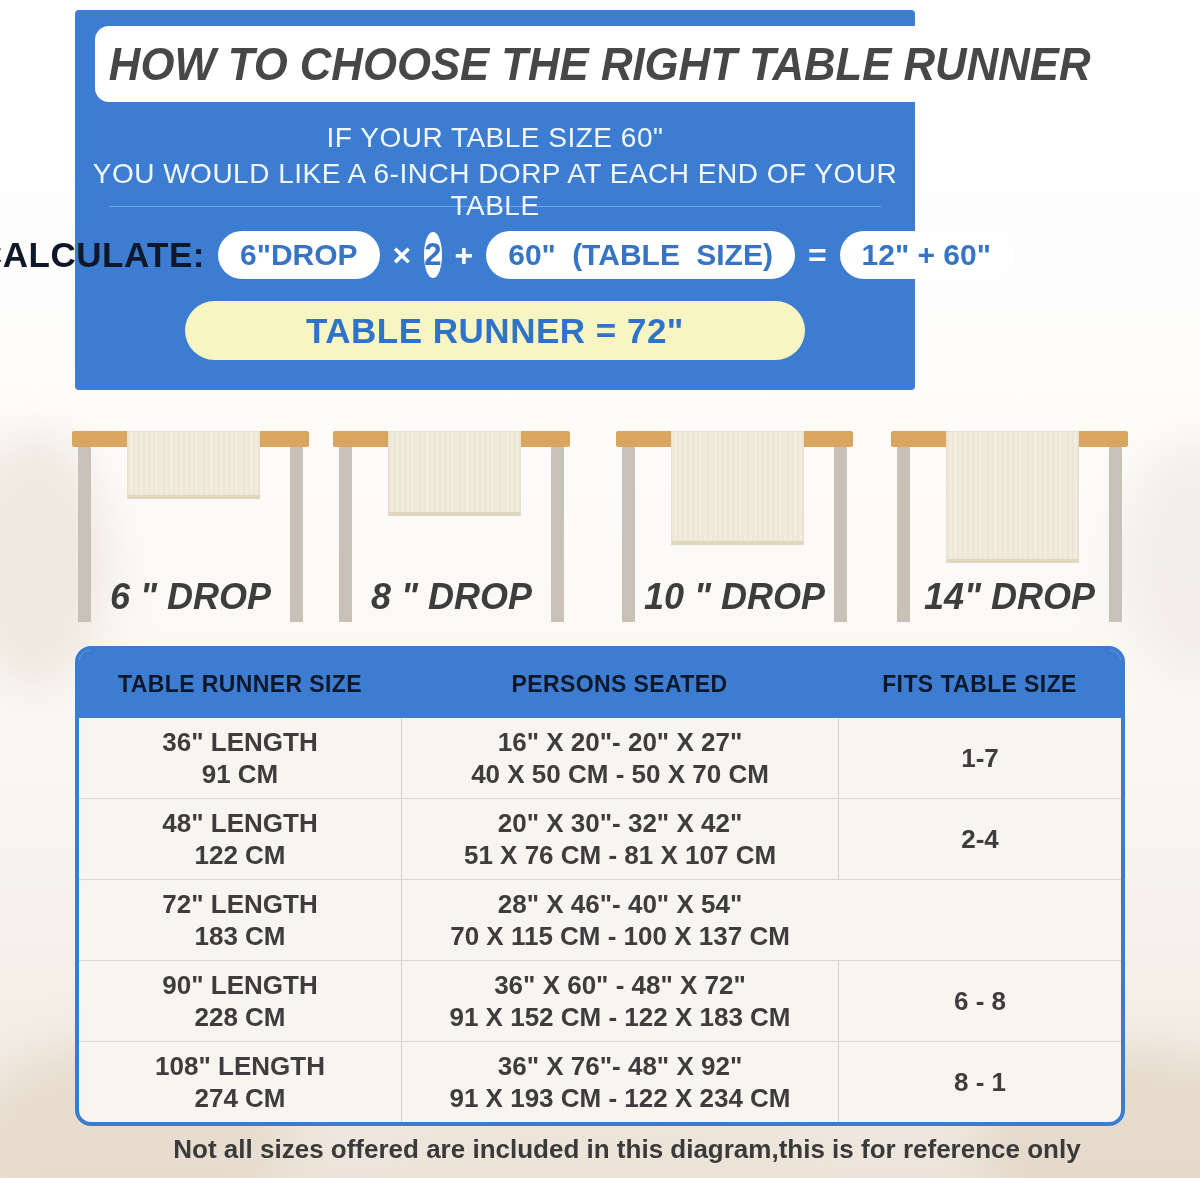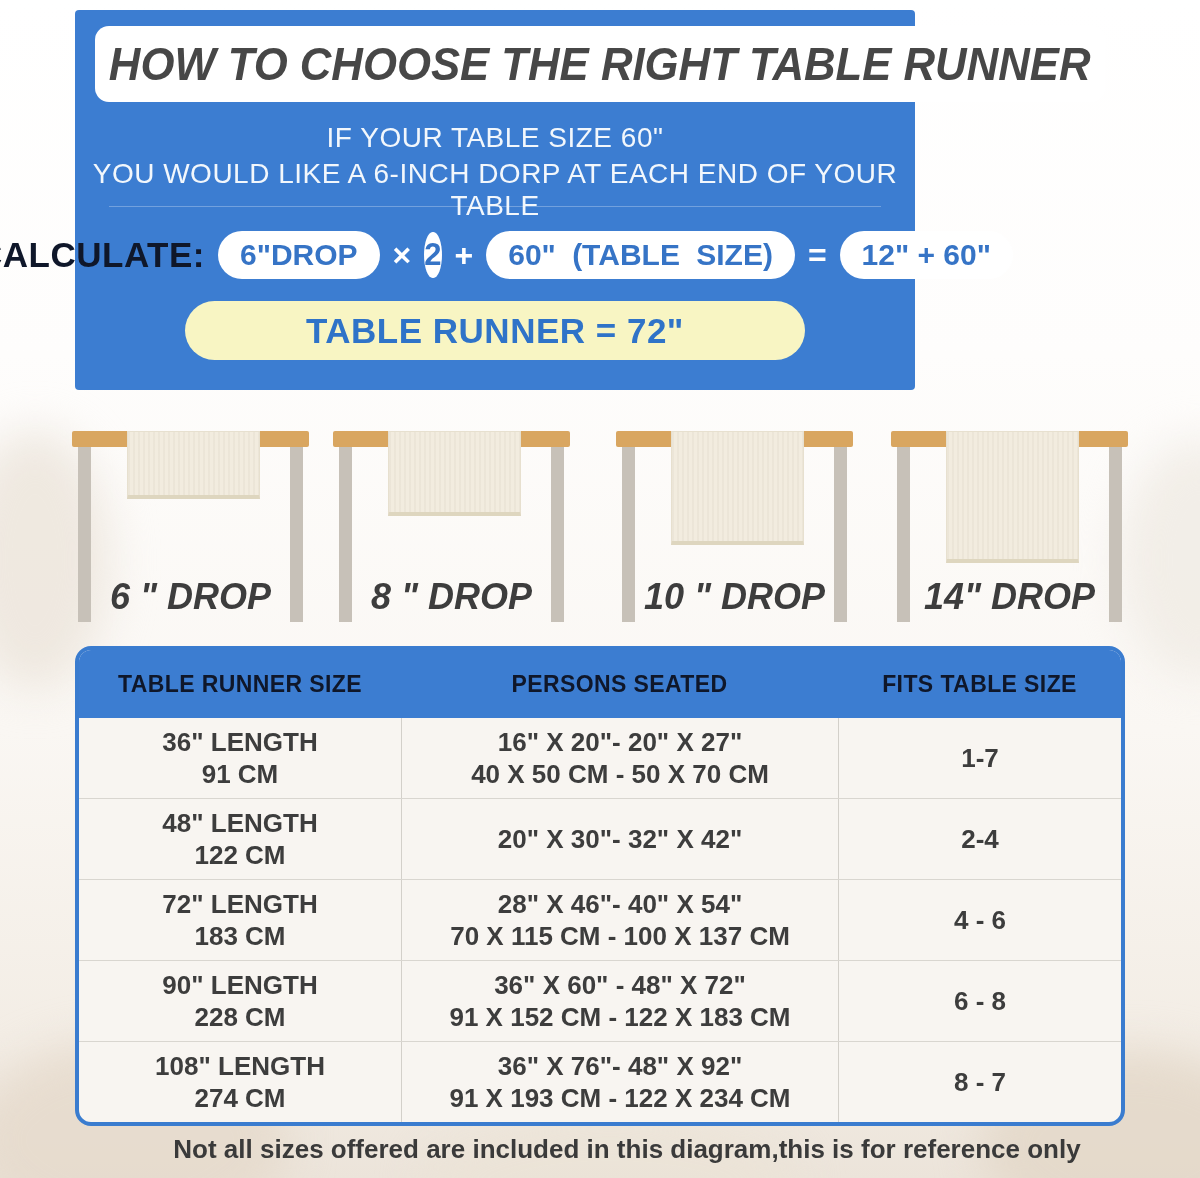--- a/index.html
+++ b/index.html
@@ -157,37 +157,35 @@
           <span>1-7</span>
         </div>
       </div>
       <div class="srow">
         <div class="scell c1">
           <span>48" LENGTH</span>
           <span>122 CM</span>
         </div>
         <div class="scell c2">
           <span>20" X 30"- 32" X 42"</span>
+          <span>51 X 76 CM - 81 X 107 CM</span>
         </div>
         <div class="scell c3">
           <span>2-4</span>
         </div>
       </div>
       <div class="srow">
         <div class="scell c1">
           <span>72" LENGTH</span>
           <span>183 CM</span>
         </div>
         <div class="scell c2">
           <span>28" X 46"- 40" X 54"</span>
           <span>70 X 115 CM - 100 X 137 CM</span>
         </div>
-        <div class="scell c3">
-          <span>4 - 6</span>
-        </div>
       </div>
       <div class="srow">
         <div class="scell c1">
           <span>90" LENGTH</span>
           <span>228 CM</span>
         </div>
         <div class="scell c2">
           <span>36" X 60" - 48" X 72"</span>
           <span>91 X 152 CM - 122 X 183 CM</span>
         </div>
@@ -198,20 +196,20 @@
       <div class="srow">
         <div class="scell c1">
           <span>108" LENGTH</span>
           <span>274 CM</span>
         </div>
         <div class="scell c2">
           <span>36" X 76"- 48" X 92"</span>
           <span>91 X 193 CM - 122 X 234 CM</span>
         </div>
         <div class="scell c3">
-          <span>8 - 7</span>
+          <span>8 - 1</span>
         </div>
       </div>
     </div>
   </div>
 
   <div class="footnote">Not all sizes offered are included in this diagram,this is for reference only</div>
 </div>
 
 </body></html>

